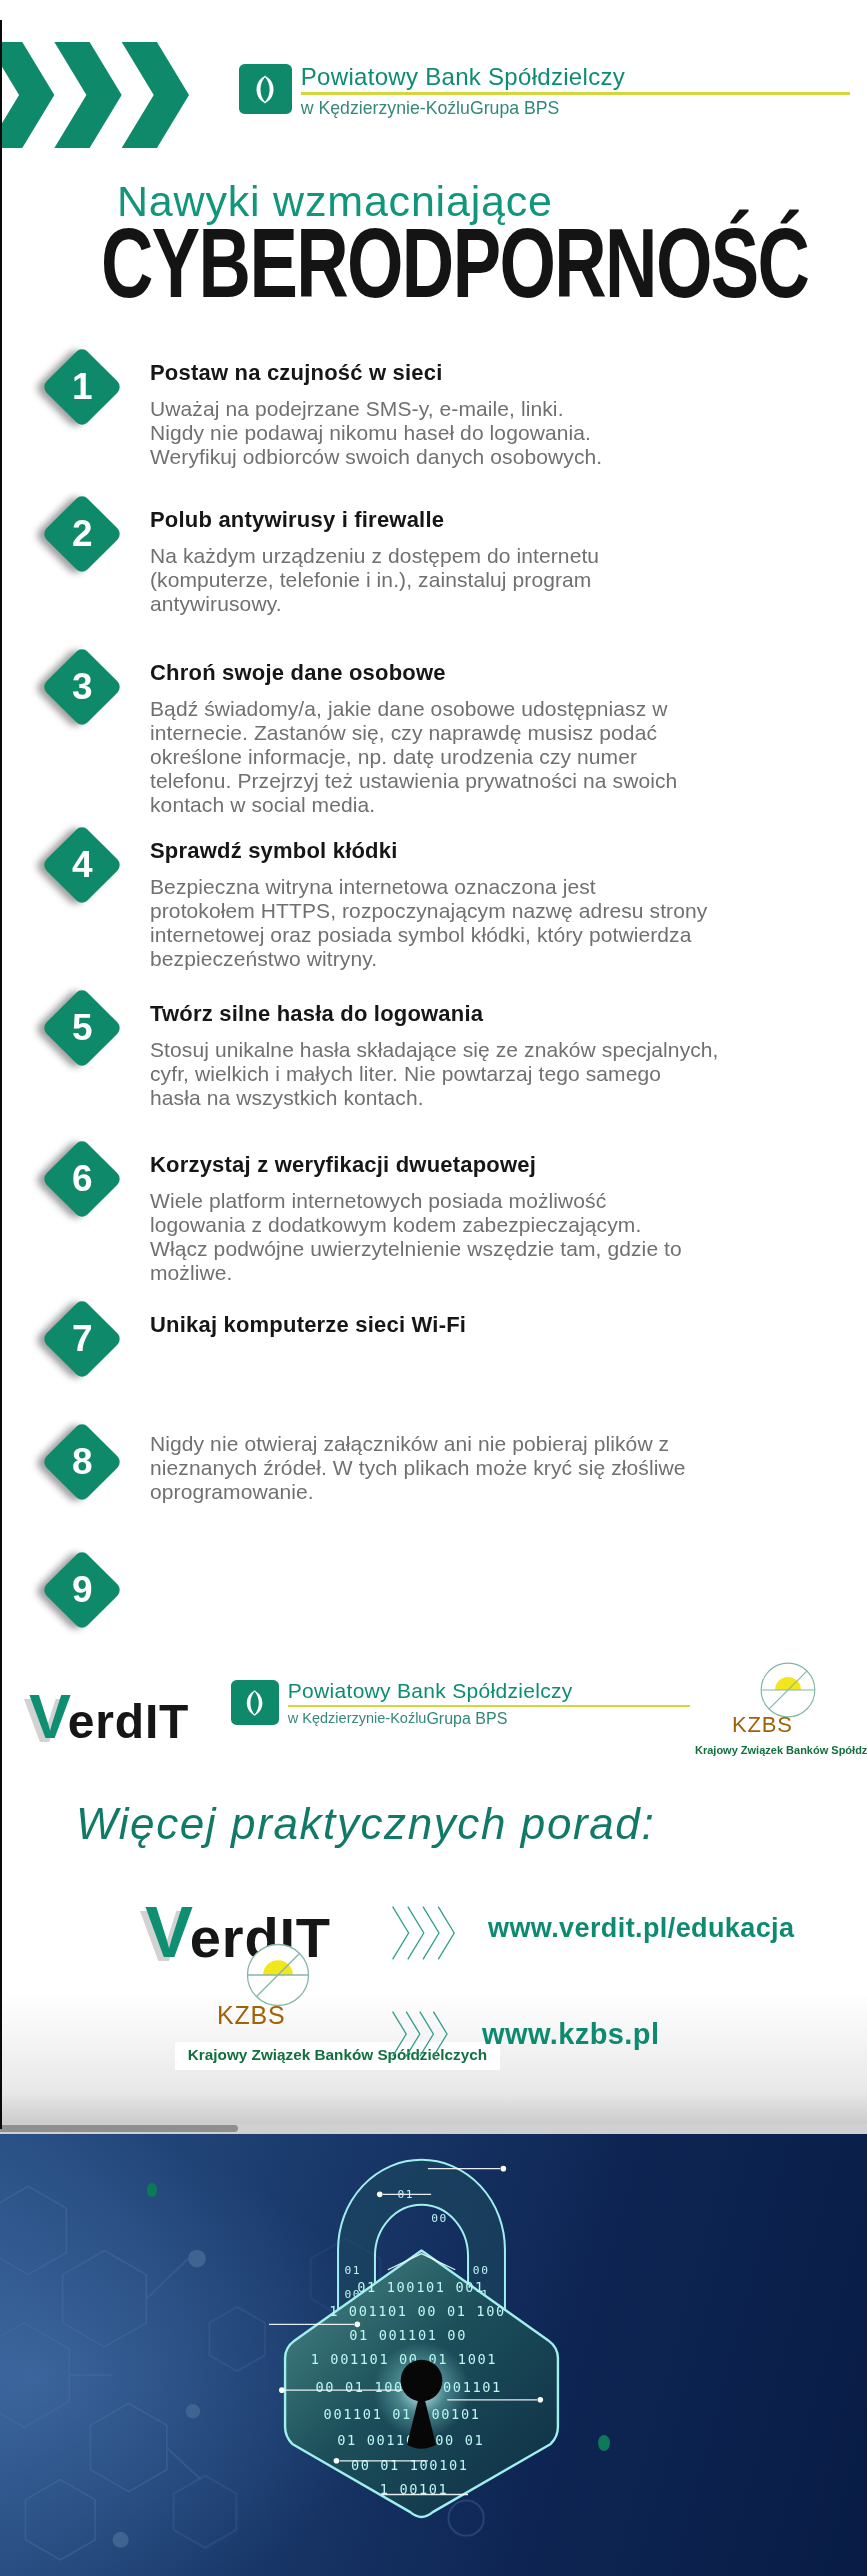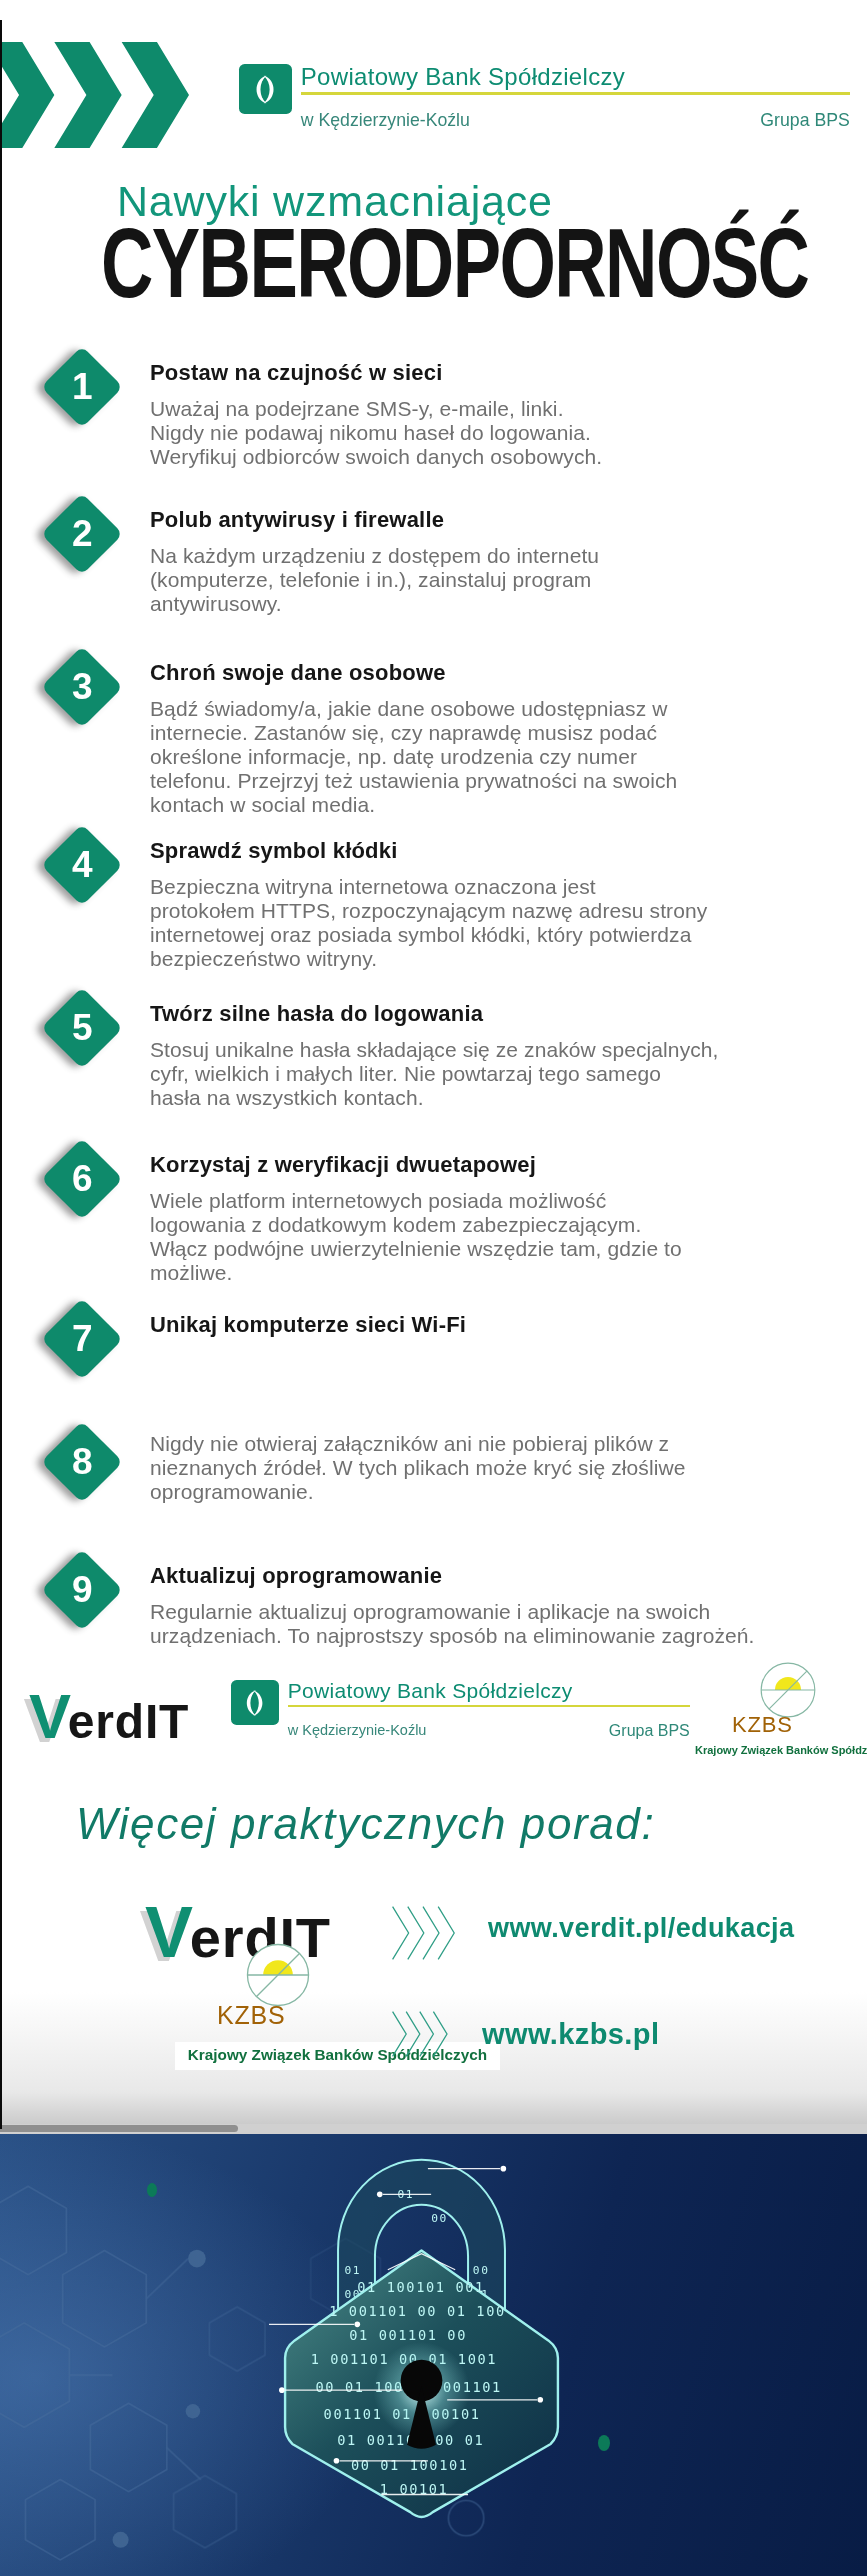--- a/index.html
+++ b/index.html
@@ -15,21 +15,21 @@
   .banklogo .icon{background:#0e8a6b;border-radius:5.6px;display:flex;align-items:center;justify-content:center;}
   .banklogo.big .icon{width:53px;height:50px;}
   .banklogo.small .icon{width:48px;height:45px;}
   .banklogo .txt{margin-left:8.8px;}
   .banklogo .name{color:#0d8c72;letter-spacing:0.3px;}
   .banklogo.big .name{font-size:24px;line-height:26px;}
   .banklogo.small .name{font-size:21px;line-height:22.5px;}
   .banklogo .rule{background:#d5d63b;height:2.4px;margin-top:2.4px;}
   .banklogo.big .rule{width:549px;}
   .banklogo.small .rule{width:402px;}
-  .banklogo .sub{display:flex;justify-content:space-between;margin-top:15px;color:#37877a;}
+  .banklogo .sub{display:flex;margin-top:3px;color:#37877a;}
   .banklogo.big .sub{width:549px;font-size:17.7px;}
   .banklogo.small .sub{width:402px;font-size:14.5px;}
   .banklogo .group{color:#2f8878;}
 
   
   .hero-sub{left:117px;top:169px;font-size:43px;color:#12967b;letter-spacing:0.8px;margin-top:8px;}
   .hero-title{left:101px;top:214px;}
   .hero-title span{
     display:inline-block;font-size:74px;font-weight:800;color:#141414;
     letter-spacing:-1.6px;line-height:74px;transform:scale(.98,1.34);transform-origin:left top;
@@ -213,25 +213,20 @@
        <p>Nigdy nie otwieraj załączników ani nie pobieraj plików z
 nieznanych źródeł. W tych plikach może kryć się złośliwe
 oprogramowanie.</p>
     </div>
 </div>
 <div class="abs item" style="top:1560px;">
   <div class="dia-box">
       <div class="diamond">
         <span>9</span>
       </div>
-    </div>
-  <div>
-      <h3>Aktualizuj oprogramowanie</h3>
-       <p>Regularnie aktualizuj oprogramowanie i aplikacje na swoich
-urządzeniach. To najprostszy sposób na eliminowanie zagrożeń.</p>
     </div>
 </div>
 
 <div class="abs verdit small" style="left:29px;top:1685px;">
   <span class="v">V</span>
     <span class="rest">erdIT</span>
 </div>
 
 <div class="abs banklogo small" style="left:231px;top:1680px;">
   <div class="icon">

